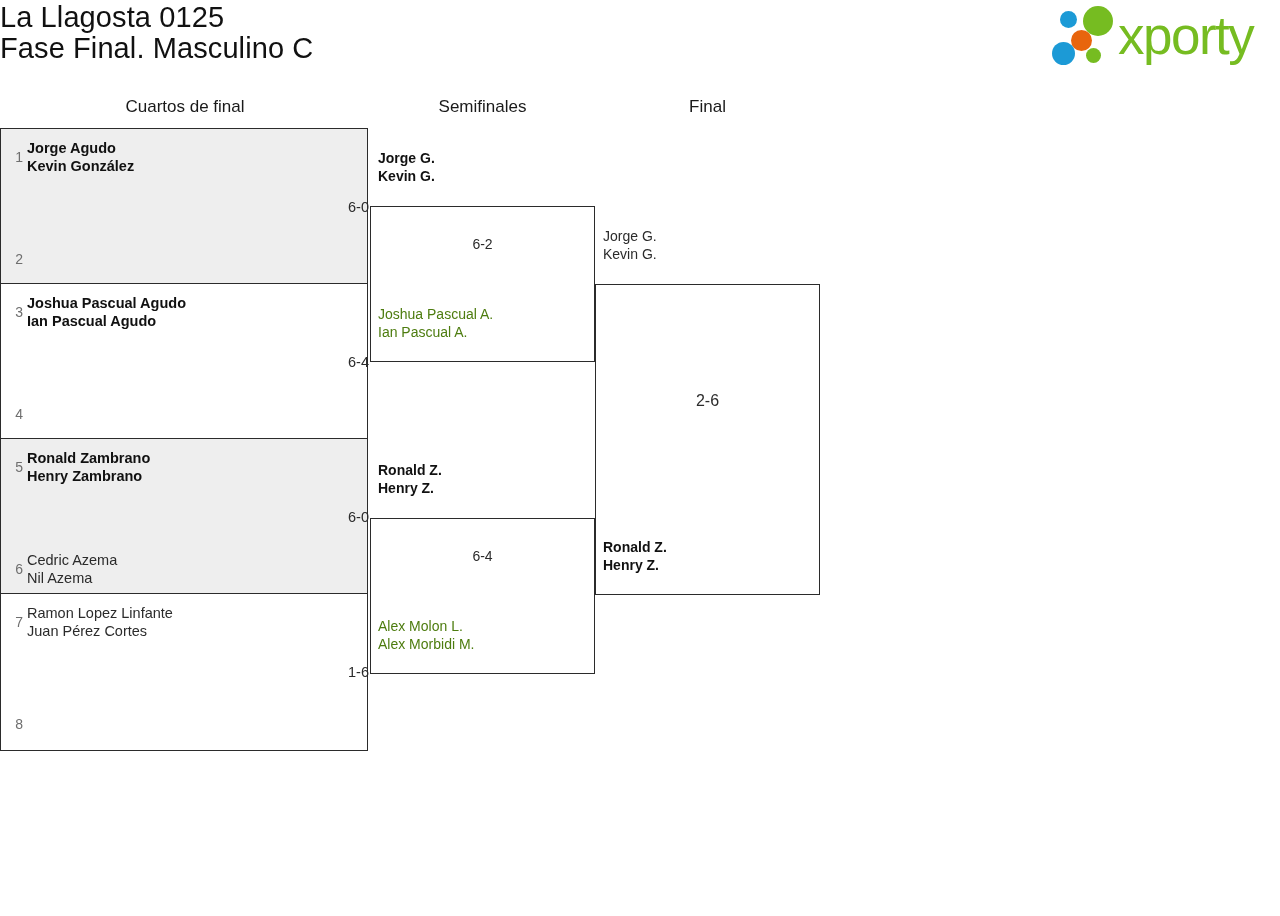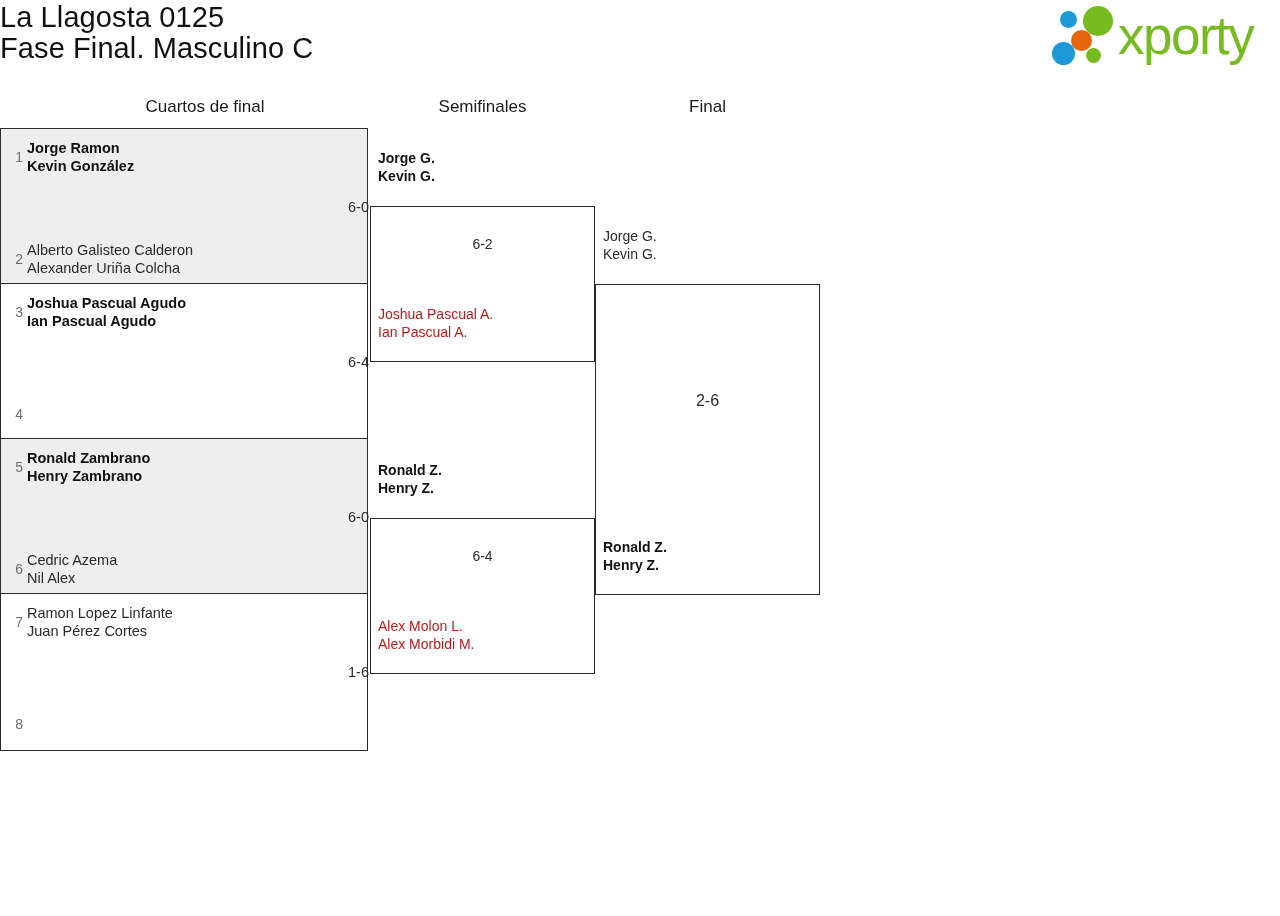--- a/index.html
+++ b/index.html
@@ -63,21 +63,21 @@
   
   .round-header {
     position: absolute;
     text-align: center;
     font-size: 17px;
     line-height: 21px;
     color: #1a1a1a;
     font-weight: 400;
     white-space: nowrap;
   }
-  #round-qf   { left: 0px;   top: 96px; width: 370px; padding-left: 20px; }
+  #round-qf   { left: 0px;   top: 96px; width: 370px; }
   #round-sf   { left: 370px; top: 96px; width: 225px; }
   #round-fin  { left: 595px; top: 96px; width: 225px; }
 
   
   #bracket {
     position: absolute;
     left: 0; top: 0;
     width: 1280px; height: 916px;
   }
 
@@ -145,21 +145,21 @@
     box-sizing: border-box;
   }
   .sf-1 { top: 206px; height: 156px; }
   .sf-2 { top: 518px; height: 156px; }
 
   .sf-team {
     position: absolute;
     left: 7px;
     font-size: 14px;
     line-height: 18px;
-    color: #b91c1c;
+    color: #4d7c0f;
     white-space: nowrap;
   }
   .sf-team.winner { font-weight: 700; color: #111111; }
   .sf-team-top    { top: -58px; }
   .sf-team-bottom { top: 98px; }
 
   .sf-score {
     position: absolute;
     left: 0; top: 29px;
     width: 223px;
@@ -225,29 +225,25 @@
 
 <div class="round-header" id="round-qf">Cuartos de final</div>
 <div class="round-header" id="round-sf">Semifinales</div>
 <div class="round-header" id="round-fin">Final</div>
 
 <div id="bracket">
 
   <div class="qf-match qf-m1 shaded">
     <div class="seed seed-top">1</div>
     <div class="team team-top winner">
-      <div>Jorge Ramon</div>
+      <div>Jorge Agudo</div>
       <div>Kevin González</div>
     </div>
     <div class="qf-score">6-0</div>
     <div class="seed seed-bottom">2</div>
-    <div class="team team-bottom">
-      <div>Alberto Galisteo Calderon</div>
-      <div>Alexander Uriña Colcha</div>
-    </div>
   </div>
 
   <div class="qf-match qf-m2 plain">
     <div class="seed seed-top">3</div>
     <div class="team team-top winner">
       <div>Joshua Pascual Agudo</div>
       <div>Ian Pascual Agudo</div>
     </div>
     <div class="qf-score">6-4</div>
     <div class="seed seed-bottom">4</div>
@@ -256,21 +252,21 @@
   <div class="qf-match qf-m3 shaded">
     <div class="seed seed-top">5</div>
     <div class="team team-top winner">
       <div>Ronald Zambrano</div>
       <div>Henry Zambrano</div>
     </div>
     <div class="qf-score">6-0</div>
     <div class="seed seed-bottom">6</div>
     <div class="team team-bottom">
       <div>Cedric Azema</div>
-      <div>Nil Alex</div>
+      <div>Nil Azema</div>
     </div>
   </div>
 
   <div class="qf-match qf-m4 plain">
     <div class="seed seed-top">7</div>
     <div class="team team-top">
       <div>Ramon Lopez Linfante</div>
       <div>Juan Pérez Cortes</div>
     </div>
     <div class="qf-score">1-6</div>

